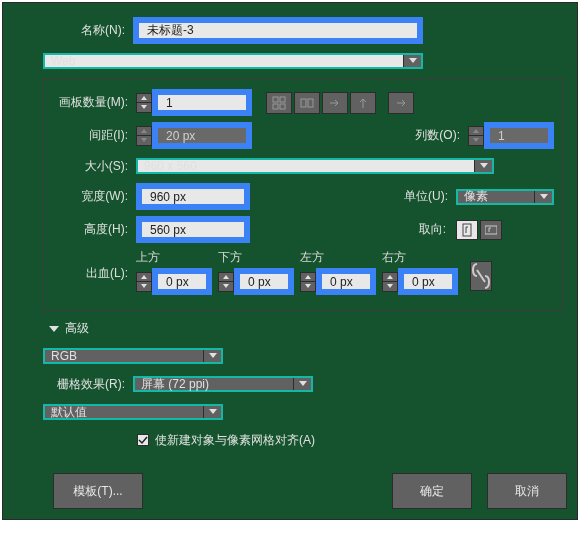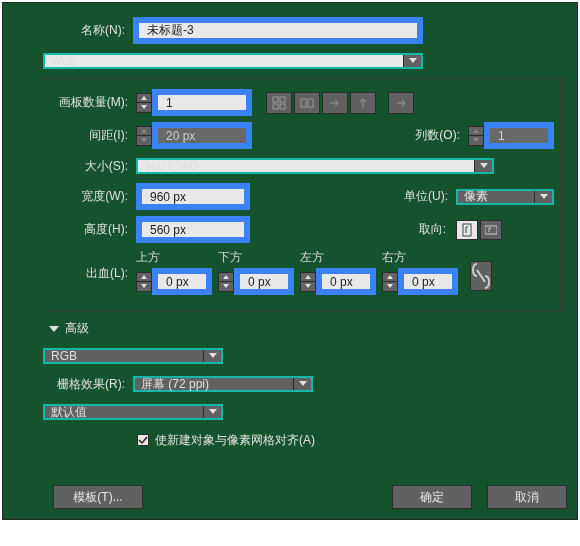--- a/index.html
+++ b/index.html
@@ -22,21 +22,21 @@
 .spinner div:last-child{border-bottom:none}
 .spinner svg{width:6px;height:4px}
 .fieldset{border:1px solid #3c3c3c;padding:10px 8px 10px 8px;margin:4px 0 8px 0;position:relative}
 .iconbtn{width:26px;height:22px;background:#616161;border:1px solid #2c2c2c;display:flex;align-items:center;justify-content:center;margin-left:2px}
 .iconbtn svg{width:14px;height:14px}
 .linkbtn{width:22px;height:30px;background:#616161;border:1px solid #2c2c2c;display:flex;align-items:center;justify-content:center;margin-left:6px;margin-top:12px}
 .disclosure{display:flex;align-items:center;margin:8px 0 8px 36px}
 .disclosure svg{width:10px;height:10px;margin-right:6px}
 .checkbox{width:12px;height:12px;background:#e8e8e8;border:1px solid #2c2c2c;margin-right:6px;display:flex;align-items:center;justify-content:center}
 .checkbox svg{width:10px;height:10px}
-.btn{height:24px;background:#616161;border:1px solid #2c2c2c;color:#e8e8e8;display:flex;align-items:center;justify-content:center;padding:0 8px}
+.btn{height:36px;background:#616161;border:1px solid #2c2c2c;color:#e8e8e8;display:flex;align-items:center;justify-content:center;padding:0 8px}
 .orient{width:22px;height:20px;background:#e8e8e8;border:1px solid #2c2c2c;display:flex;align-items:center;justify-content:center;margin-left:2px}
 .orient.dark{background:#616161}
 .orient svg{width:12px;height:14px}
 .bleed-col{display:flex;flex-direction:column;margin-right:6px}
 .bleed-col .blbl{font-size:12px;color:#d8d8d8;margin-bottom:2px}
 .bleed-col .bwrap{display:flex;align-items:center}
 .footer{position:absolute;bottom:10px;left:10px;right:10px;display:flex;align-items:center}
 </style>
 </head>
 <body>

